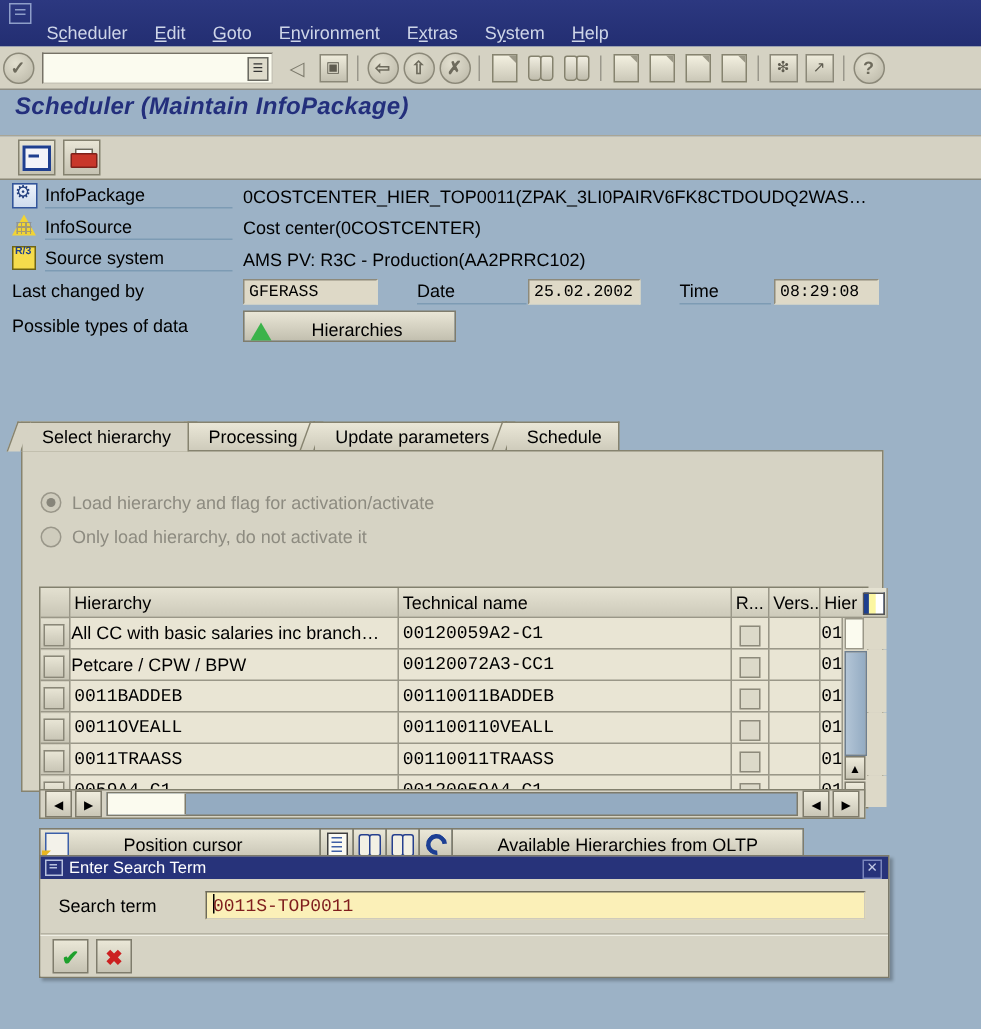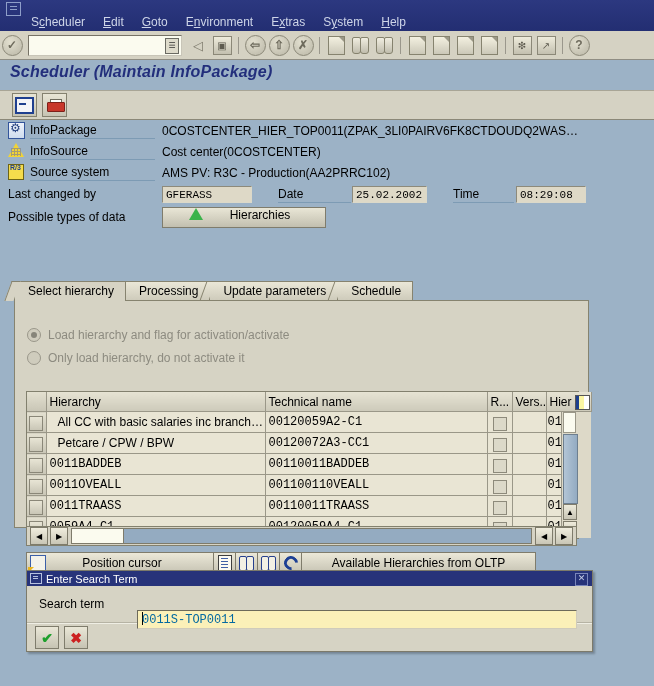--- a/index.html
+++ b/index.html
@@ -325,23 +325,22 @@
     color: #000;
   }
 
   .hier-btn {
     position: absolute;
     left: 162px; top: 1px;
     width: 140px; height: 19px;
     background: linear-gradient(#e9e6d6, #c2bfaf);
     border: 1px solid #7f7c6c;
     display: flex;
-    align-items: flex-start;
-    font-size: 12px;
-    padding-left: 22px;
+    align-items: flex-end;
+    font-size: 12px;
   }
   .hier-btn .tri {
     margin-left: 4px; margin-right: 4px;
     width: 0; height: 0;
     border-left: 7px solid transparent;
     border-right: 7px solid transparent;
     border-bottom: 12px solid #3bb34a;
   }
 
   
@@ -445,21 +444,21 @@
     border-top: none;
     border-left: none;
     height: 20px;
     font-size: 12px;
     padding: 0 3px;
     font-family: "Liberation Mono", monospace;
     overflow: hidden;
     white-space: nowrap;
     color: #000;
   }
-  .tbl td.prop { font-family: "Liberation Sans", sans-serif; padding-left: 11px;}
+  .tbl td.prop { font-family: "Liberation Sans", sans-serif; padding-left: 1px;}
   .tbl td.sel, .tbl th.sel {
     background: linear-gradient(#e3e0d0, #c9c6b6);
     padding: 0;
   }
   .tbl td.sel div {
     width: 12px; height: 13px;
     margin: 3px auto 0 auto;
     background: linear-gradient(#e8e5d5,#c9c6b6);
     border: 1px solid #8a8778;
   }
@@ -673,32 +672,32 @@
     background: #d6d3c4;
     border-bottom: 1px solid #b6b3a4;
   }
   .dlg-label {
     position: absolute;
     left: 12px; top: 11px;
     font-size: 12px;
   }
   .dlg-input {
     position: absolute;
-    left: 110px; top: 24px;
+    left: 110px; top: 8px;
     width: 440px; height: 19px;
     background: #fbf0b8;
     border: 1px solid #6d6a5a;
     border-right-color: #cfcbbb;
     border-bottom-color: #cfcbbb;
     font-family: "Liberation Mono", monospace;
     font-size: 12px;
     line-height: 18px;
     padding-left: 4px;
     box-sizing: border-box;
-    color: #0369a1;
+    color: #7f1d1d;
     white-space: nowrap;
   }
   .dlg-input .caret {
     display: inline-block;
     width: 1px;
     height: 13px;
     background: #000;
     vertical-align: -2px;
     margin-right: -1px;
   }

